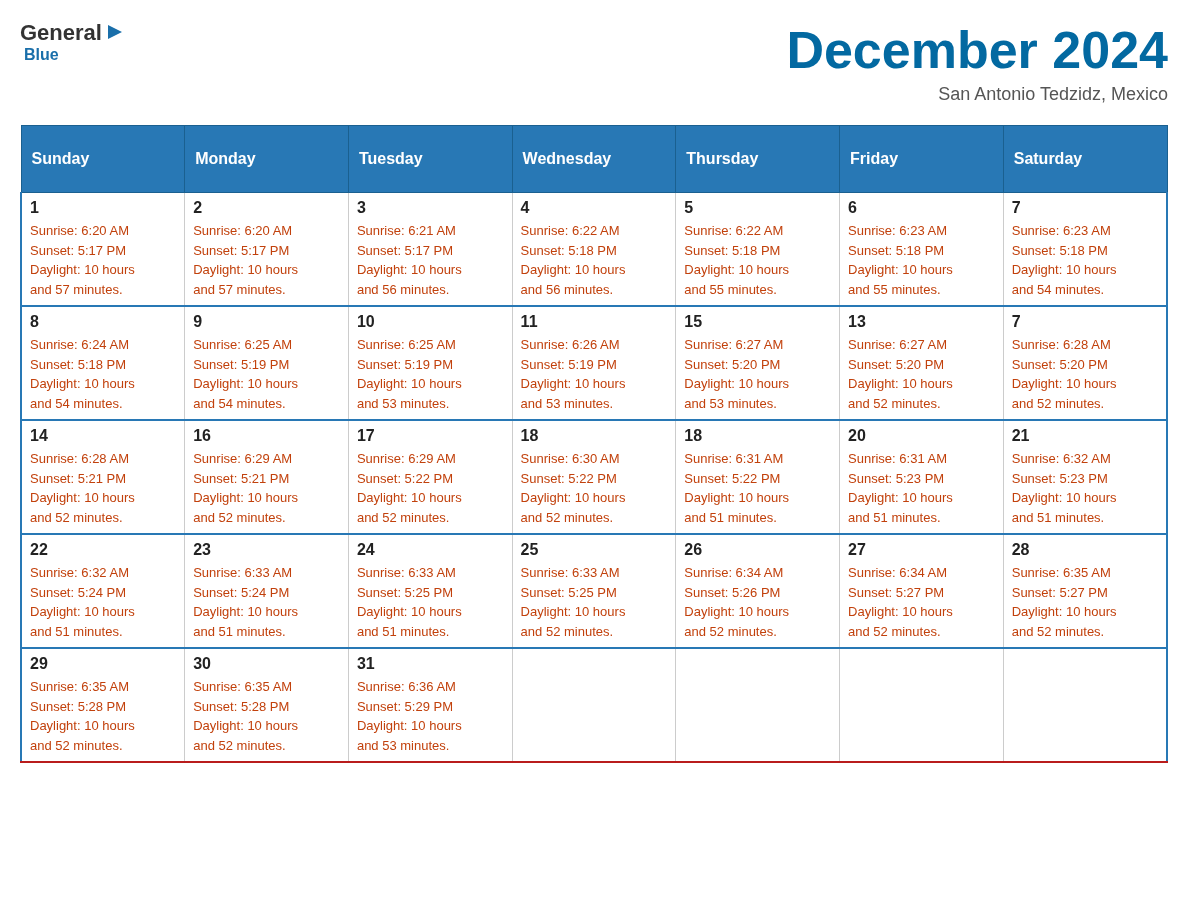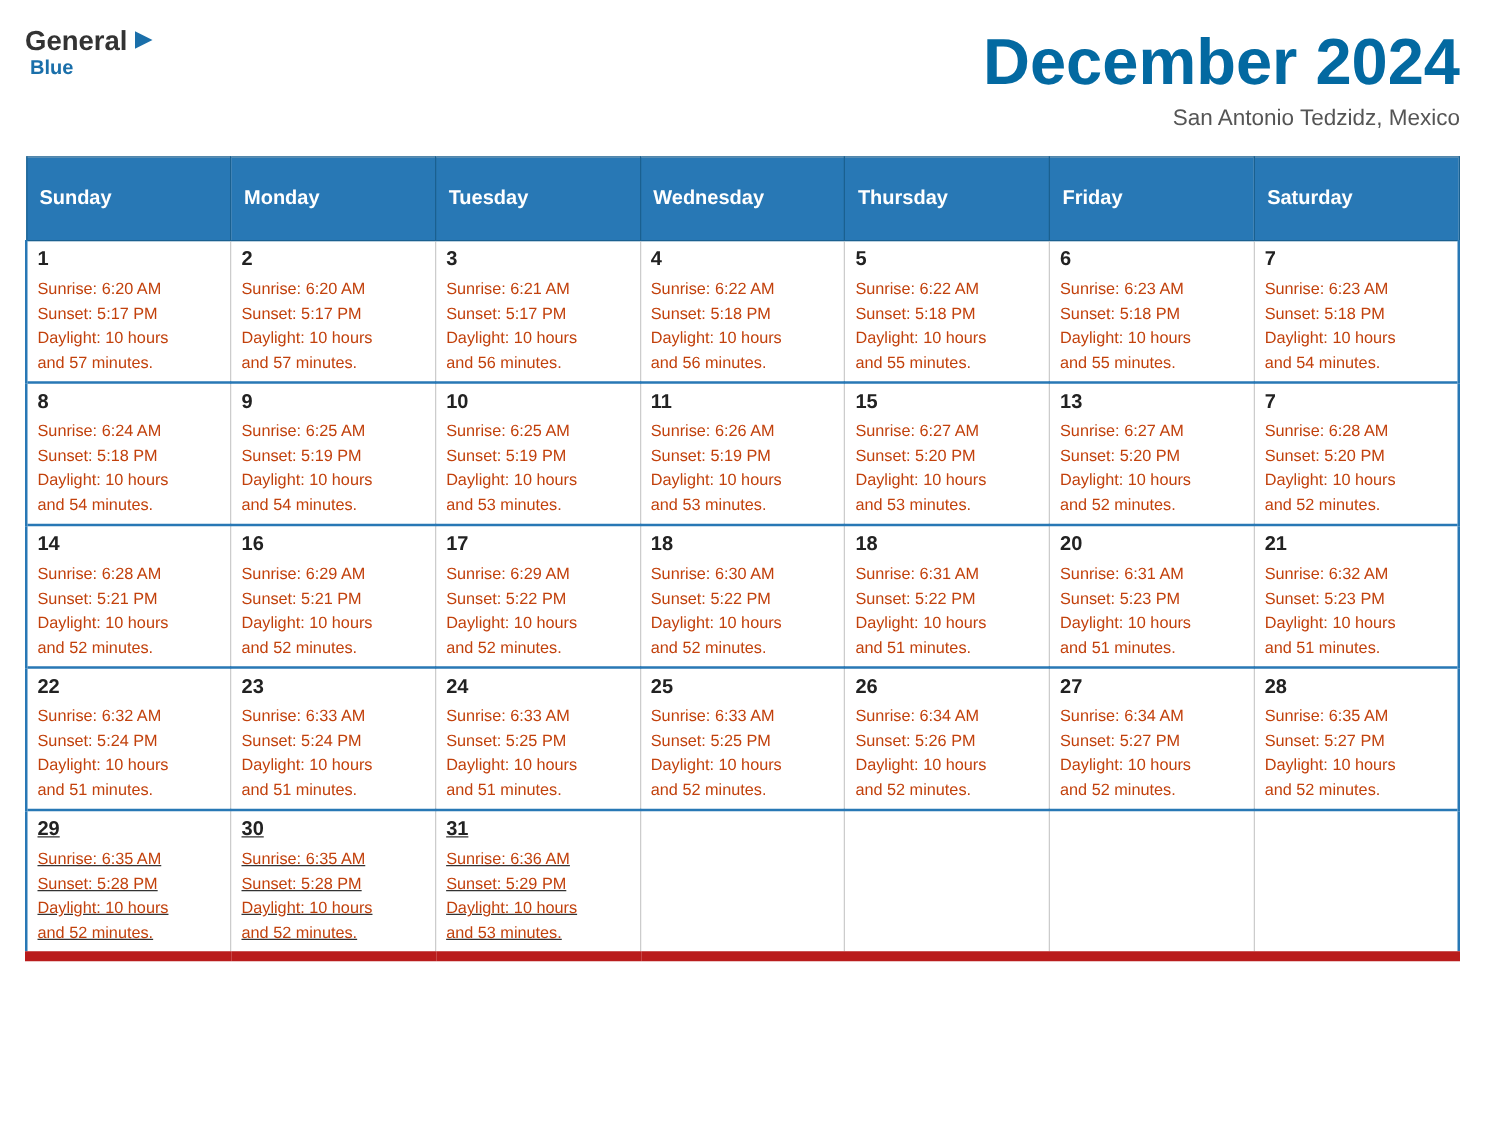--- a/index.html
+++ b/index.html
@@ -52,22 +52,21 @@
       vertical-align: top;
       padding: 6px 8px;
       border: 1px solid #ccc;
       font-size: 13px;
       color: #333;
       min-height: 90px;
       height: 100px;
       background: #fff;
     }
     tbody tr:last-child td {
-      border-bottom: 8px solid #b91c1c;
-      text-decoration: underline;
+      border-bottom: 2px solid #b91c1c;
     }
     tbody tr td:first-child {
       border-left: 2px solid #2878b5;
     }
     tbody tr td:last-child {
       border-right: 2px solid #2878b5;
     }
     .day-number {
       font-size: 16px;
       font-weight: bold;

